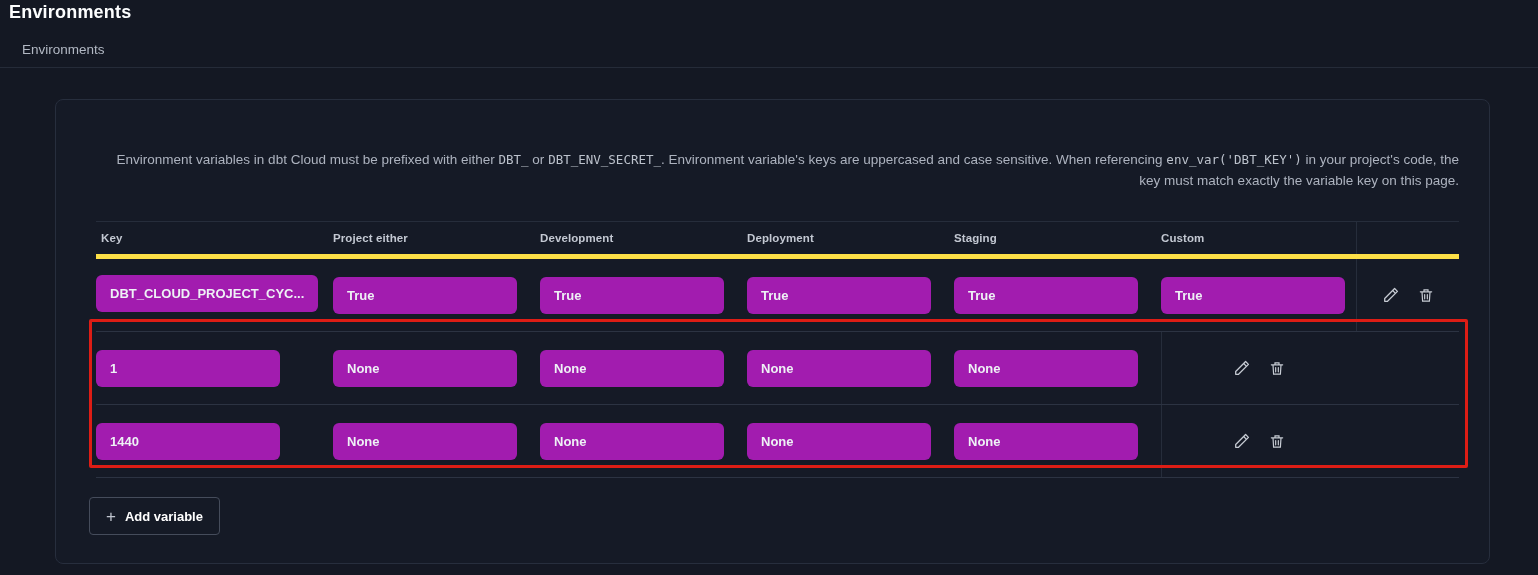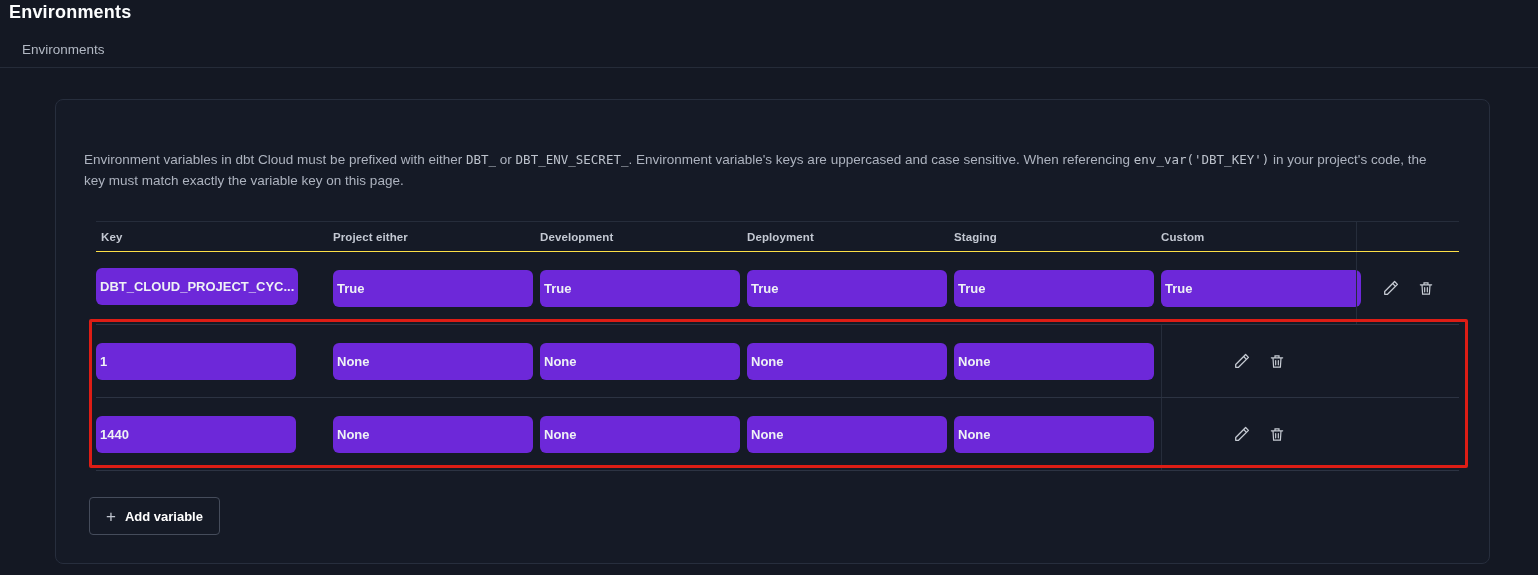--- a/index.html
+++ b/index.html
@@ -29,49 +29,49 @@
   .help-icon {
     width:14px; height:14px; border:1px solid #98a0ac; border-radius:50%;
     color:#98a0ac; font-size:9.5px; font-weight:700;
     display:inline-flex; align-items:center; justify-content:center;
   }
   .card {
     position:absolute; left:55px; top:99px; width:1435px; height:465px;
     background:#151a26; border:1px solid #272e3d; border-radius:8px;
   }
   .description {
-    position:absolute; left:28px; top:50px; width:1362px;
-    font-size:13.5px; line-height:20.5px; color:#adb3bf;
+    position:absolute; left:41px; top:50px; width:1362px;
+    font-size:13.5px; line-height:20.5px; color:#adb3bf;text-align:right;
   }
   .code {
     font-family:"DejaVu Sans Mono", monospace;
     font-size:12.5px; color:#bcc2cc;
   }
   .env-table { position:absolute; left:40px; top:121px; width:1363px; }
   .thead {
     display:grid; grid-template-columns:237px 207px 207px 207px 207px 195px 103px;
-    height:31px; align-items:center;
-    border-top:1px solid #262d3b; border-bottom:1px solid #fde047;
+    height:38px; align-items:center;
+    border-top:1px solid #262d3b; border-bottom:5px solid #fde047;
   }
   .th {
     font-size:11.5px; font-weight:700; color:#c3c8d2; letter-spacing:.1px;
   }
   .th:first-child { padding-left:5px; }
   .trow {
     display:grid; grid-template-columns:237px 207px 207px 207px 207px 195px 103px;
     height:73px; align-items:center;
     border-bottom:1px solid #2c3342;
   }
   .pill {
-    height:37px; line-height:37px; background:#6d28d9; border-radius:6px;
-    padding:0 4px; font-size:13px; color:#eef1f5; white-space:nowrap;
+    height:37px; line-height:37px; background:#a21caf; border-radius:6px;
+    padding:0 14px; font-size:13px; color:#eef1f5; white-space:nowrap;
     overflow:hidden;
   }
   .pill.key { display:inline-block; max-width:224px; font-weight:700; }
-  .pill.val { width:200px; font-weight:600; }
+  .pill.val { width:184px; font-weight:600; }
   .cell-actions {
     height:100%; border-left:1px solid #262d3b;
     display:flex; align-items:center; justify-content:center; gap:18px;
   }
   .icon-btn {
     background:none; border:none; padding:0; cursor:pointer;
     color:#c6cbd3; display:flex; align-items:center;
   }
   .icon-btn svg { display:block; }
   .highlight-box {

